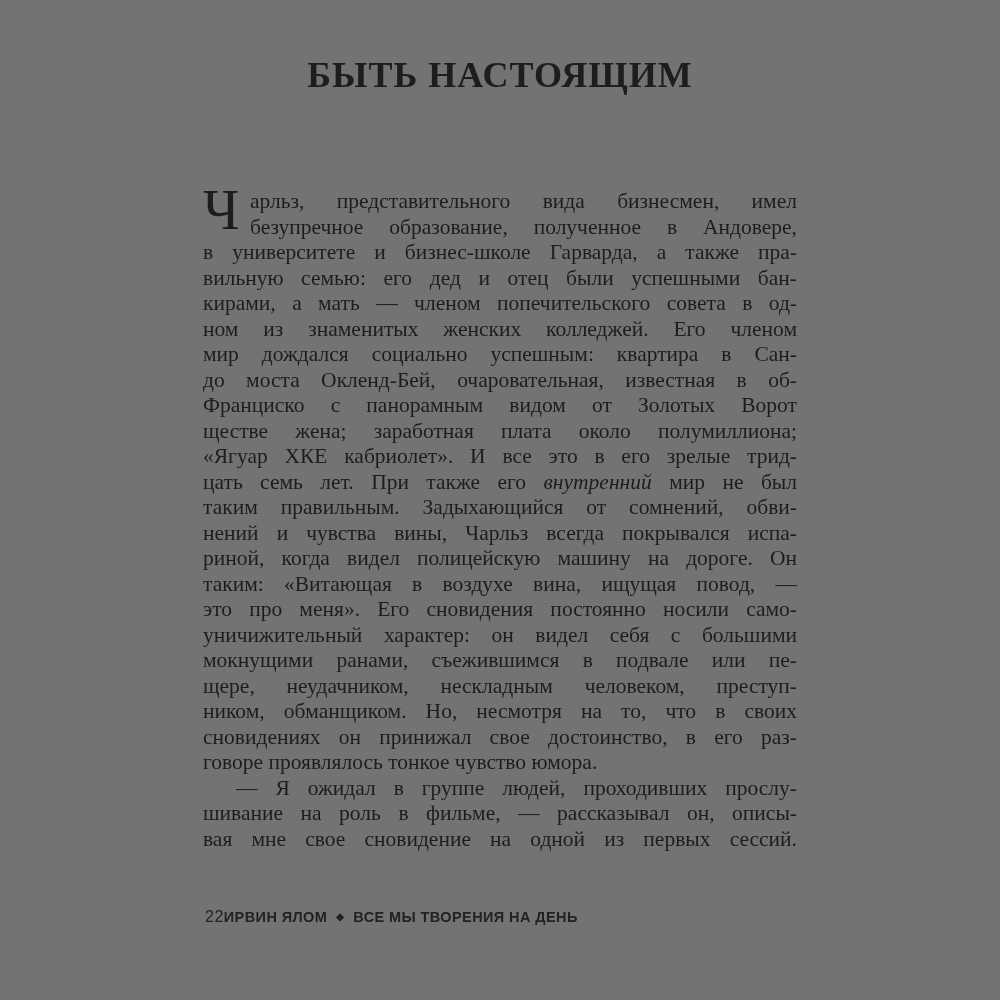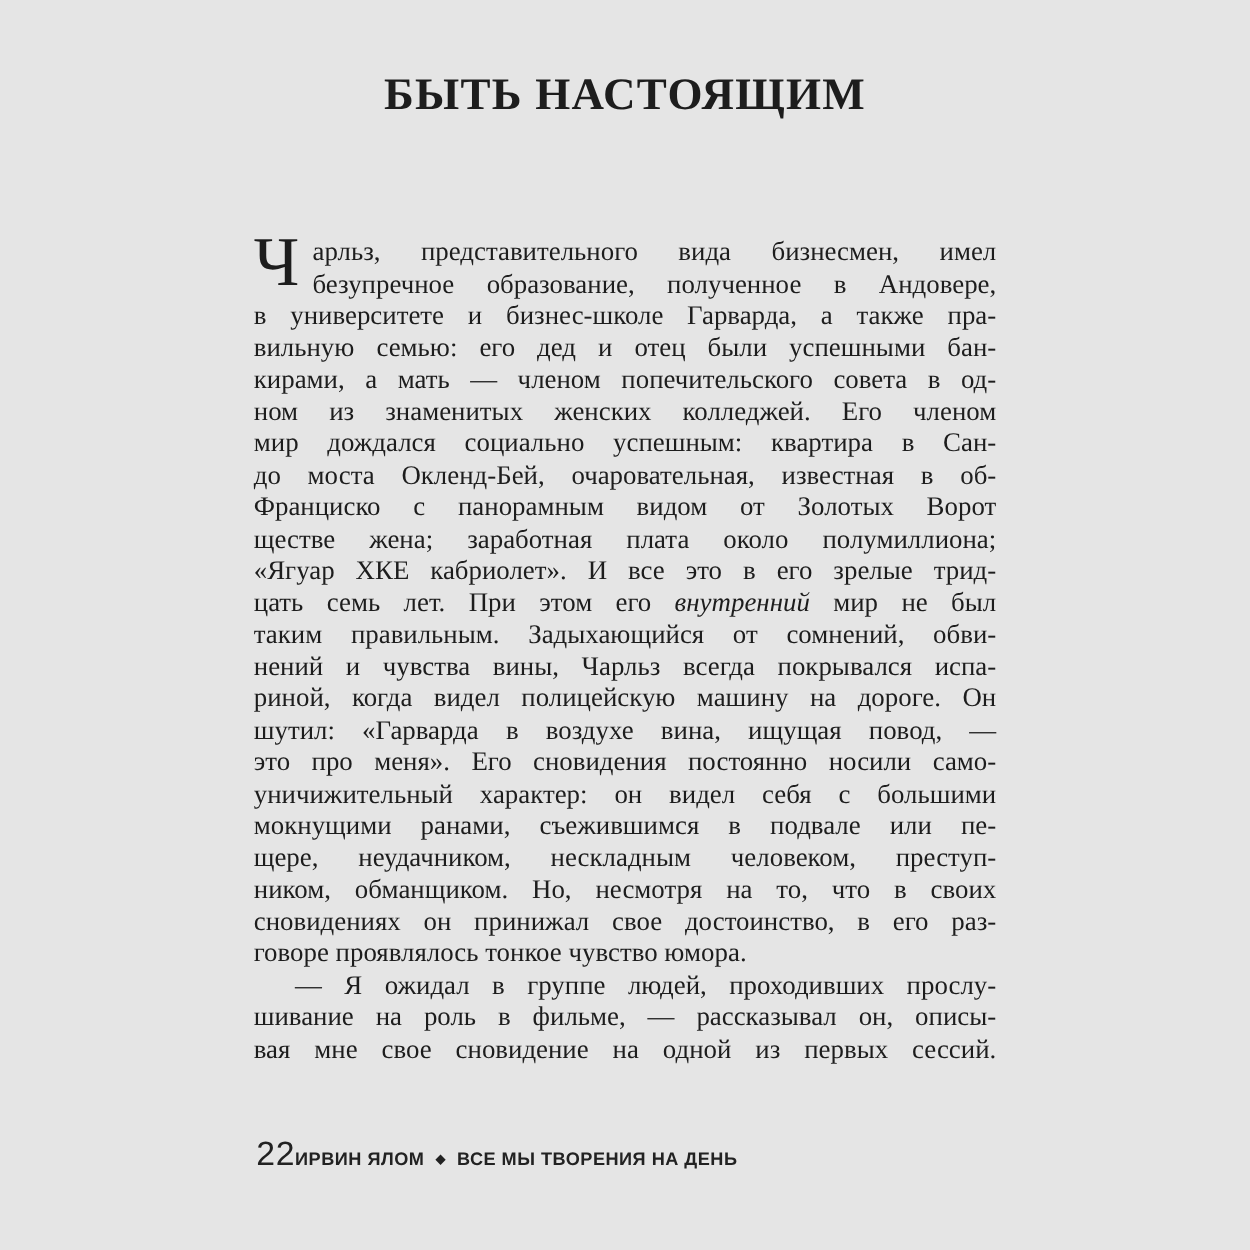--- a/index.html
+++ b/index.html
@@ -49,59 +49,59 @@
   }
   .page-footer {
     position: absolute;
     left: 205px;
     top: 908px;
     display: flex;
     align-items: baseline;
     font-family: "Liberation Sans", sans-serif;
     color: #222222;
   }
-  .page-number { font-size: 27px; letter-spacing: 0.5px; }
+  .page-number { font-size: 16px; letter-spacing: 0.5px; }
   .running-title {
     font-size: 14.5px;
     font-weight: 600;
     letter-spacing: 0.4px;
     white-space: nowrap;
   }
   .diamond {
     font-size: 10px;
     margin: 0 9px;
     position: relative;
     top: -2px;
   }
 </style>
 </head>
 <body>
 
-<div class="page" style="background: #e5e5e5; color: rgb(29, 29, 29);">
+<div class="page" style="background: #737373; color: rgb(29, 29, 29);">
   <h1 class="chapter-title">БЫТЬ НАСТОЯЩИМ</h1>
 
   <div class="text-block">
       <div class="para">
         <span class="drop-cap">Ч</span>
         <div class="line drop-indent"><span>арльз, представительного вида бизнесмен, имел</span></div>
         <div class="line drop-indent"><span>безупречное образование, полученное в Андовере,</span></div>
         <div class="line"><span>в университете и бизнес-школе Гарварда, а также пра-</span></div>
         <div class="line"><span>вильную семью: его дед и отец были успешными бан-</span></div>
         <div class="line"><span>кирами, а мать — членом попечительского совета в од-</span></div>
         <div class="line"><span>ном из знаменитых женских колледжей. Его членом</span></div>
         <div class="line"><span>мир дождался социально успешным: квартира в Сан-</span></div>
         <div class="line"><span>до моста Окленд-Бей, очаровательная, известная в об-</span></div>
         <div class="line"><span>Франциско с панорамным видом от Золотых Ворот</span></div>
         <div class="line"><span>ществе жена; заработная плата около полумиллиона;</span></div>
         <div class="line"><span>«Ягуар ХКЕ кабриолет». И все это в его зрелые трид-</span></div>
-        <div class="line"><span>цать семь лет. При этом его </span><i>внутренний</i><span> мир не был</span></div>
+        <div class="line"><span>цать семь лет. При также его </span><i>внутренний</i><span> мир не был</span></div>
         <div class="line"><span>таким правильным. Задыхающийся от сомнений, обви-</span></div>
         <div class="line"><span>нений и чувства вины, Чарльз всегда покрывался испа-</span></div>
         <div class="line"><span>риной, когда видел полицейскую машину на дороге. Он</span></div>
-        <div class="line"><span>шутил: «Гарварда в воздухе вина, ищущая повод, —</span></div>
+        <div class="line"><span>таким: «Витающая в воздухе вина, ищущая повод, —</span></div>
         <div class="line"><span>это про меня». Его сновидения постоянно носили само-</span></div>
         <div class="line"><span>уничижительный характер: он видел себя с большими</span></div>
         <div class="line"><span>мокнущими ранами, съежившимся в подвале или пе-</span></div>
         <div class="line"><span>щере, неудачником, нескладным человеком, преступ-</span></div>
         <div class="line"><span>ником, обманщиком. Но, несмотря на то, что в своих</span></div>
         <div class="line"><span>сновидениях он принижал свое достоинство, в его раз-</span></div>
         <div class="line last"><span>говоре проявлялось тонкое чувство юмора.</span></div>
       </div>
       <div class="para">
         <div class="line first-indent"><span>— Я ожидал в группе людей, проходивших прослу-</span></div>

